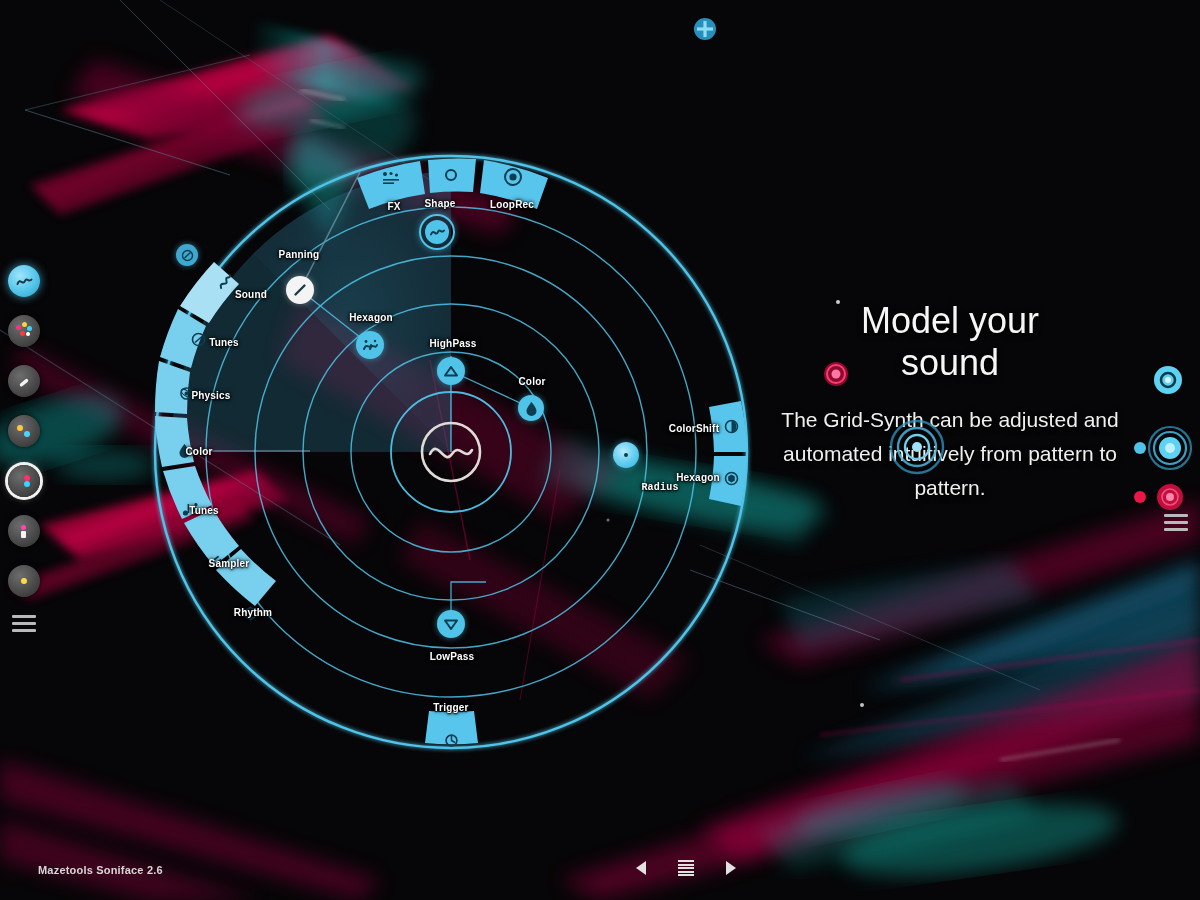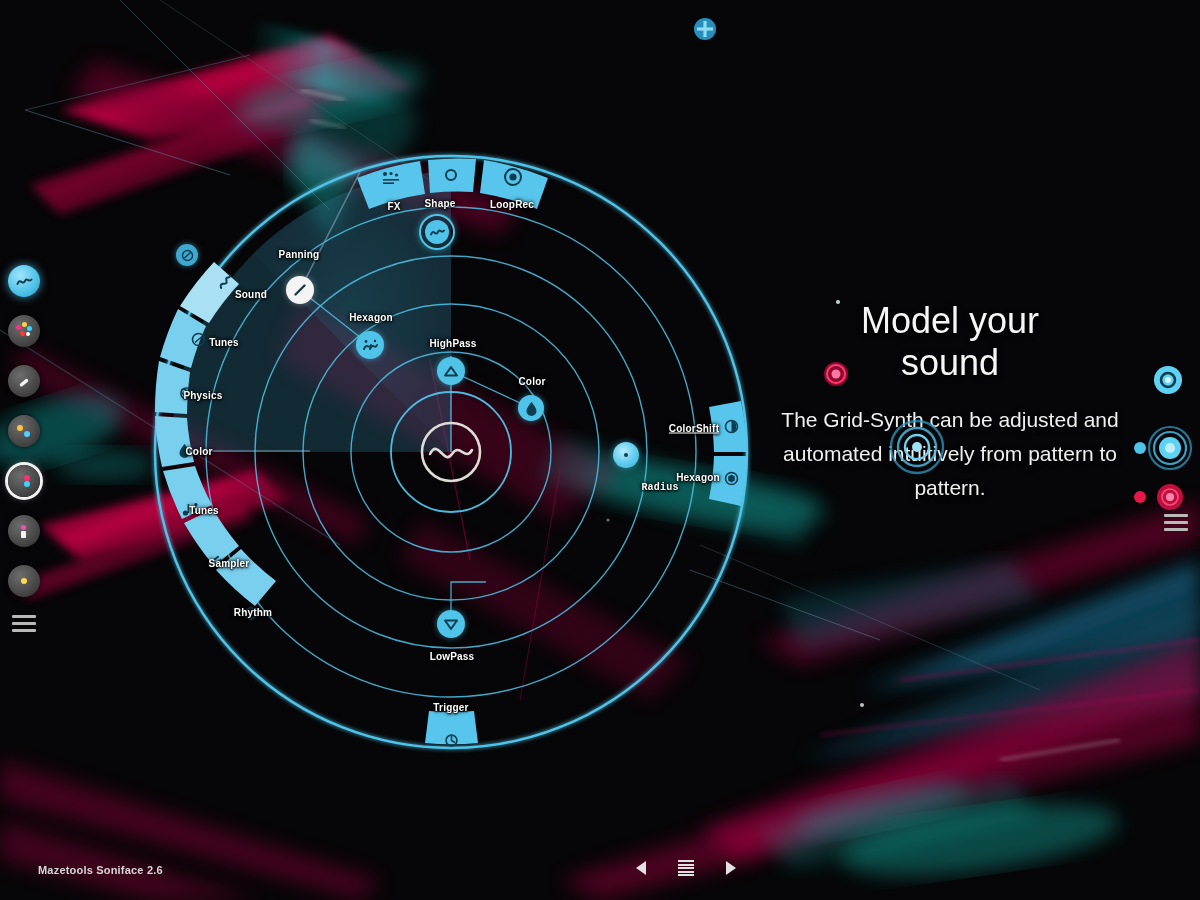--- a/index.html
+++ b/index.html
@@ -314,39 +314,39 @@
     </svg>
   </div>
   <div class="node" style="left:250px;top:613px;width:16px;height:16px;background:transparent;box-shadow:none;">
     <svg width="15" height="15" viewBox="0 0 15 15">
       <polygon points="7.5,1.5 12.5,4.5 12.5,10.5 7.5,13.5 2.5,10.5 2.5,4.5" fill="none" stroke="#0d3d50" stroke-width="1.8"></polygon>
     </svg>
   </div>
 
   <div class="lbl" style="left:251px;top:294px;">Sound</div>
   <div class="lbl" style="left:224px;top:342px;">Tunes</div>
-  <div class="lbl" style="left:203px;top:395px;text-align:center;">Physics</div>
+  <div class="lbl" style="left:211px;top:395px;text-align:center;">Physics</div>
   <div class="lbl" style="left:199px;top:451px;">Color</div>
   <div class="lbl" style="left:204px;top:510px;">Tunes</div>
   <div class="lbl" style="left:229px;top:563px;">Sampler</div>
   <div class="lbl" style="left:253px;top:612px;">Rhythm</div>
 
   <div class="node" style="left:731px;top:426px;width:16px;height:16px;background:transparent;box-shadow:none;">
     <svg width="15" height="15" viewBox="0 0 15 15">
       <circle cx="7.5" cy="7.5" r="6" fill="none" stroke="#0d3d50" stroke-width="1.6"></circle>
       <path d="M7.5,1.6 A6,6 0 0 1 7.5,13.4 Z" fill="#0d3d50"></path>
     </svg>
   </div>
   <div class="node" style="left:731px;top:478px;width:16px;height:16px;background:transparent;box-shadow:none;">
     <svg width="15" height="15" viewBox="0 0 15 15">
       <circle cx="7.5" cy="7.5" r="6" fill="none" stroke="#0d3d50" stroke-width="1.6"></circle>
       <polygon points="7.5,3.5 10.8,5.5 10.8,9.5 7.5,11.5 4.2,9.5 4.2,5.5" fill="#0d3d50"></polygon>
     </svg>
   </div>
-  <div class="lbl" style="left:694px;top:428px;text-decoration:underline;">ColorShift</div>
+  <div class="lbl" style="left:694px;top:428px;">ColorShift</div>
   <div class="lbl" style="left:698px;top:477px;">Hexagon</div>
 
   <div class="node" style="left:451px;top:740px;width:16px;height:16px;background:transparent;box-shadow:none;">
     <svg width="15" height="15" viewBox="0 0 15 15">
       <circle cx="7.5" cy="7.5" r="5.4" fill="none" stroke="#0d3d50" stroke-width="1.6"></circle>
       <path d="M7.5,2.5 L7.5,7.5 L11,9.5" stroke="#0d3d50" stroke-width="1.5" fill="none"></path>
     </svg>
   </div>
   <div class="lbl" style="left:451px;top:707px;">Trigger</div>
 

